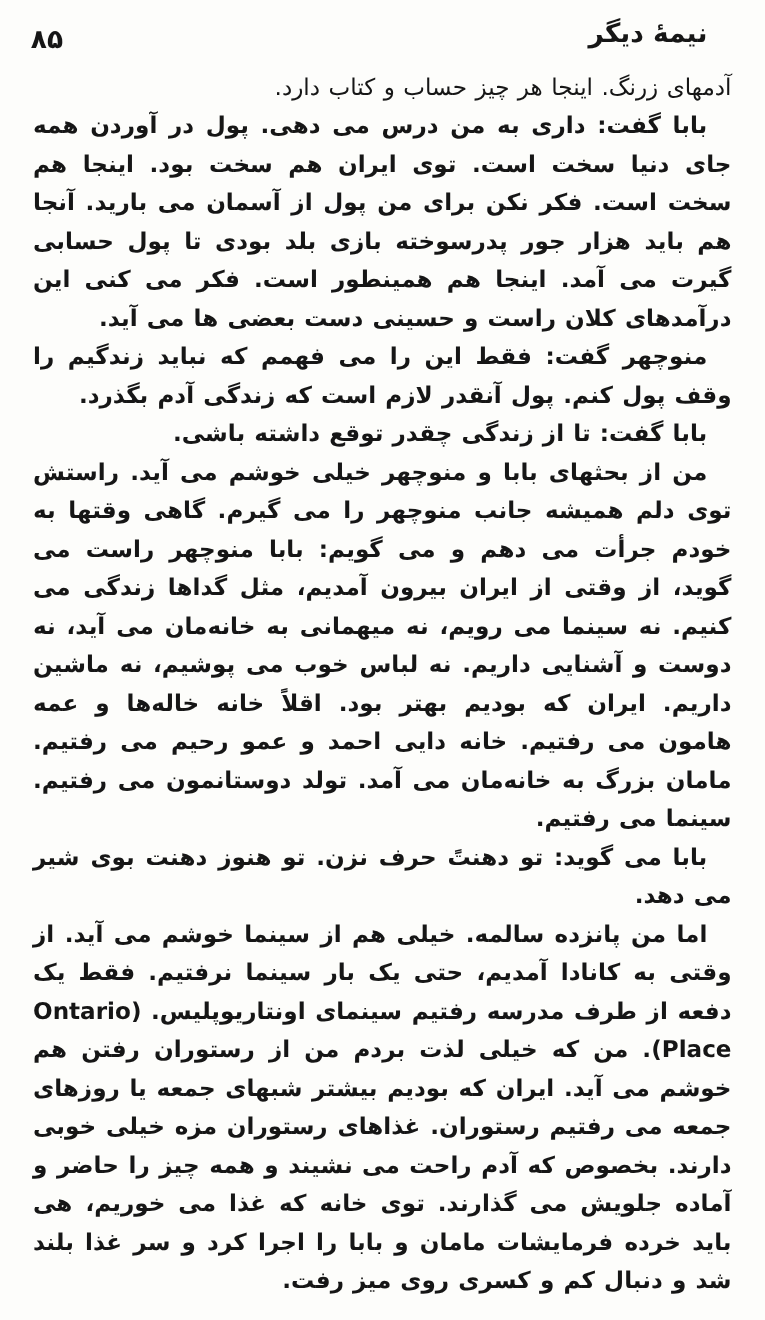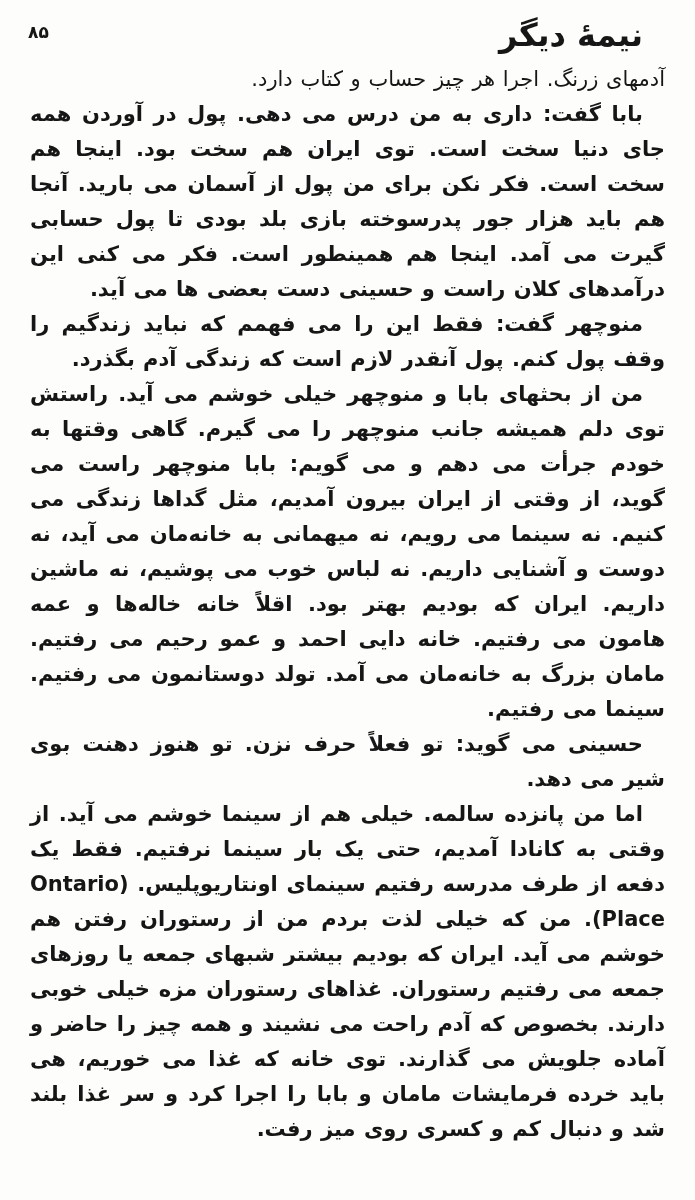--- a/index.html
+++ b/index.html
@@ -21,26 +21,26 @@
   .header-row {
     position: absolute;
     top: 16px;
     right: 52px;
     left: 28px;
     display: flex;
     justify-content: space-between;
     align-items: flex-start;
   }
   .chapter-title {
-    font-size: 32px;
+    font-size: 24px;
     font-weight: bold;
     letter-spacing: 0;
   }
   .page-number {
-    font-size: 17px;
+    font-size: 24px;
     font-weight: bold;
     margin-top: 6px;
   }
   .page-body {
     position: absolute;
     top: 62px;
     right: 30px;
     left: 30px;
   }
   .para {
@@ -60,21 +60,22 @@
 <body>
 
 <div class="page" style="background: rgb(253, 253, 251); color: rgb(22, 22, 22);">
 
   <div class="header-row">
     <div class="chapter-title">نیمهٔ دیگر</div>
     <div class="page-number">۸۵</div>
   </div>
 
   <div class="page-body">
-      <p class="para">آدمهای زرنگ. اجرا هر چیز حساب و کتاب دارد.</p>
+      <p class="para">آدمهای زرنگ. اینجا هر چیز حساب و کتاب دارد.</p>
       <p class="para indent">بابا گفت: داری به من درس می دهی. پول در آوردن همه جای دنیا سخت است. توی ایران هم سخت بود. اینجا هم سخت است. فکر نکن برای من پول از آسمان می بارید. آنجا هم باید هزار جور پدرسوخته بازی بلد بودی تا پول حسابی گیرت می آمد. اینجا هم همینطور است. فکر می کنی این درآمدهای کلان راست و حسینی دست بعضی ها می آید.</p>
       <p class="para indent">منوچهر گفت: فقط این را می فهمم که نباید زندگیم را وقف پول کنم. پول آنقدر لازم است که زندگی آدم بگذرد.</p>
+      <p class="para indent">بابا گفت: تا از زندگی چقدر توقع داشته باشی.</p>
       <p class="para indent">من از بحثهای بابا و منوچهر خیلی خوشم می آید. راستش توی دلم همیشه جانب منوچهر را می گیرم. گاهی وقتها به خودم جرأت می دهم و می گویم: بابا منوچهر راست می گوید، از وقتی از ایران بیرون آمدیم، مثل گداها زندگی می کنیم. نه سینما می رویم، نه میهمانی به خانه‌مان می آید، نه دوست و آشنایی داریم. نه لباس خوب می پوشیم، نه ماشین داریم. ایران که بودیم بهتر بود. اقلاً خانه خاله‌ها و عمه هامون می رفتیم. خانه دایی احمد و عمو رحیم می رفتیم. مامان بزرگ به خانه‌مان می آمد. تولد دوستانمون می رفتیم. سینما می رفتیم.</p>
-      <p class="para indent">حسینی می گوید: تو فعلاً حرف نزن. تو هنوز دهنت بوی شیر می دهد.</p>
+      <p class="para indent">بابا می گوید: تو دهنتً حرف نزن. تو هنوز دهنت بوی شیر می دهد.</p>
       <p class="para indent">اما من پانزده سالمه. خیلی هم از سینما خوشم می آید. از وقتی به کانادا آمدیم، حتی یک بار سینما نرفتیم. فقط یک دفعه از طرف مدرسه رفتیم سینمای اونتاریوپلیس. (Ontario Place). من که خیلی لذت بردم من از رستوران رفتن هم خوشم می آید. ایران که بودیم بیشتر شبهای جمعه یا روزهای جمعه می رفتیم رستوران. غذاهای رستوران مزه خیلی خوبی دارند. بخصوص که آدم راحت می نشیند و همه چیز را حاضر و آماده جلویش می گذارند. توی خانه که غذا می خوریم، هی باید خرده فرمایشات مامان و بابا را اجرا کرد و سر غذا بلند شد و دنبال کم و کسری روی میز رفت.</p>
     </div>
 
 </div>
 
 </body></html>

